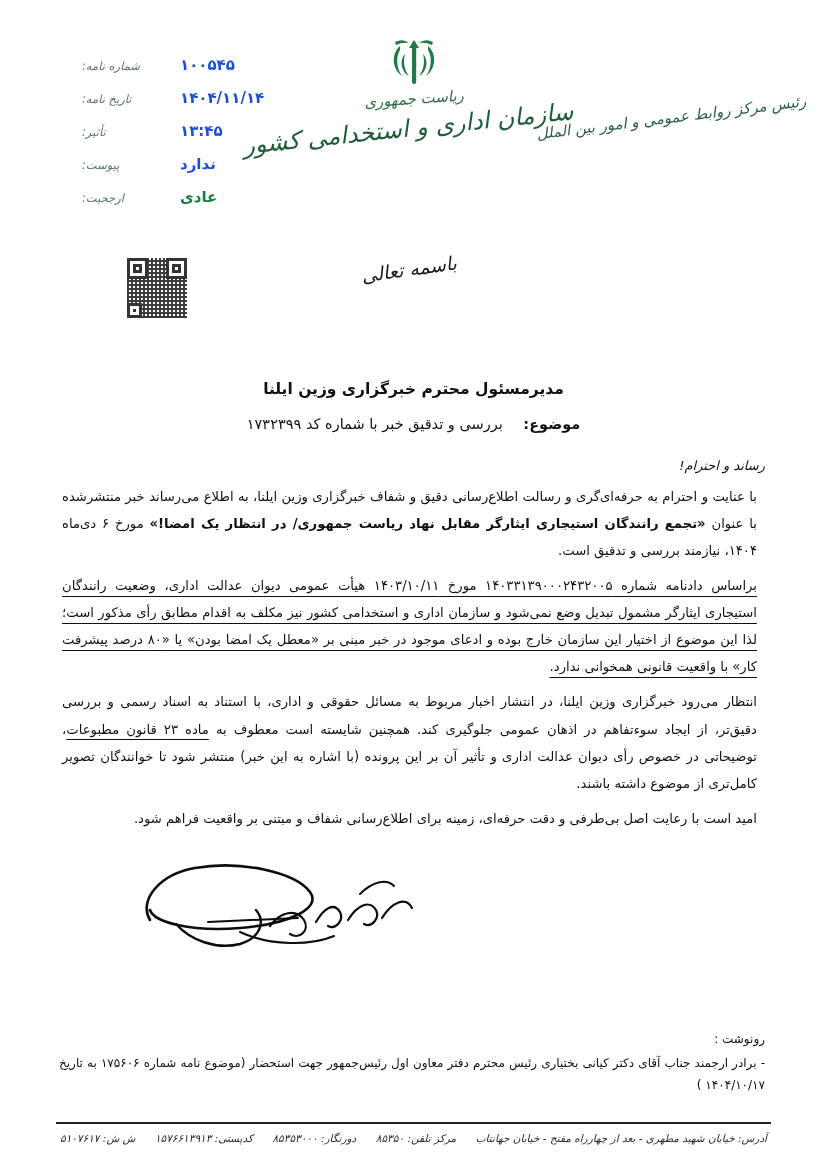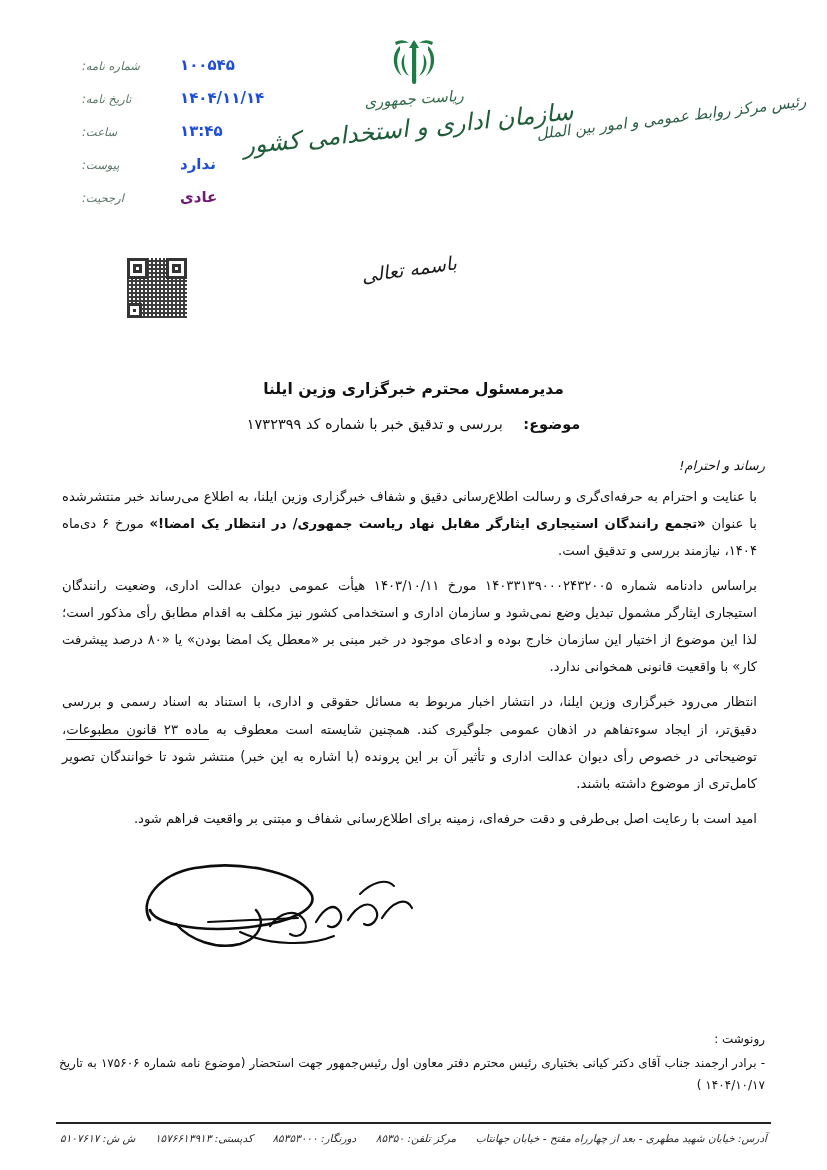--- a/index.html
+++ b/index.html
@@ -56,21 +56,21 @@
   }
   .meta-value {
     flex: 1;
     text-align: left;
     font-size: 15px;
     font-weight: 600;
     color: #1d4ed8;
     white-space: nowrap;
     padding-left: 10px;
   }
-  .meta-value.priority { color: #701a75; }
+  .meta-value.priority { color: #15803d; }
 
   
   .emblem-block {
     position: absolute;
     top: 34px;
     left: 0; right: 0;
     margin: 0 auto;
     width: 320px;
     text-align: center;
   }
@@ -178,20 +178,21 @@
   }
   p.body-par {
     font-size: 13.2px;
     line-height: 2.05;
     text-align: justify;
     text-align-last: right;
     margin: 0 8px 8px 0;
     direction: rtl;
   }
   p.body-par.underlined {
+    text-decoration: underline;
     text-underline-offset: 6px;
     text-decoration-thickness: 1px;
   }
   .bold-quote { font-weight: 700; }
   .u { text-decoration: underline; text-underline-offset: 5px; }
 
   
   .signature {
     position: absolute;
     top: 848px;
@@ -256,21 +257,21 @@
       <div class="meta-row">
         <span class="meta-value">۱۰۰۵۴۵</span>
         <span class="meta-label">شماره نامه:</span>
       </div>
       <div class="meta-row">
         <span class="meta-value">۱۴۰۴/۱۱/۱۴</span>
         <span class="meta-label">تاریخ نامه:</span>
       </div>
       <div class="meta-row">
         <span class="meta-value">۱۳:۴۵</span>
-        <span class="meta-label">ساعت:</span>
+        <span class="meta-label">تأثیر:</span>
       </div>
       <div class="meta-row">
         <span class="meta-value">ندارد</span>
         <span class="meta-label">پیوست:</span>
       </div>
       <div class="meta-row">
         <span class="meta-value priority">عادی</span>
         <span class="meta-label">ارجحیت:</span>
       </div>
     </div>

